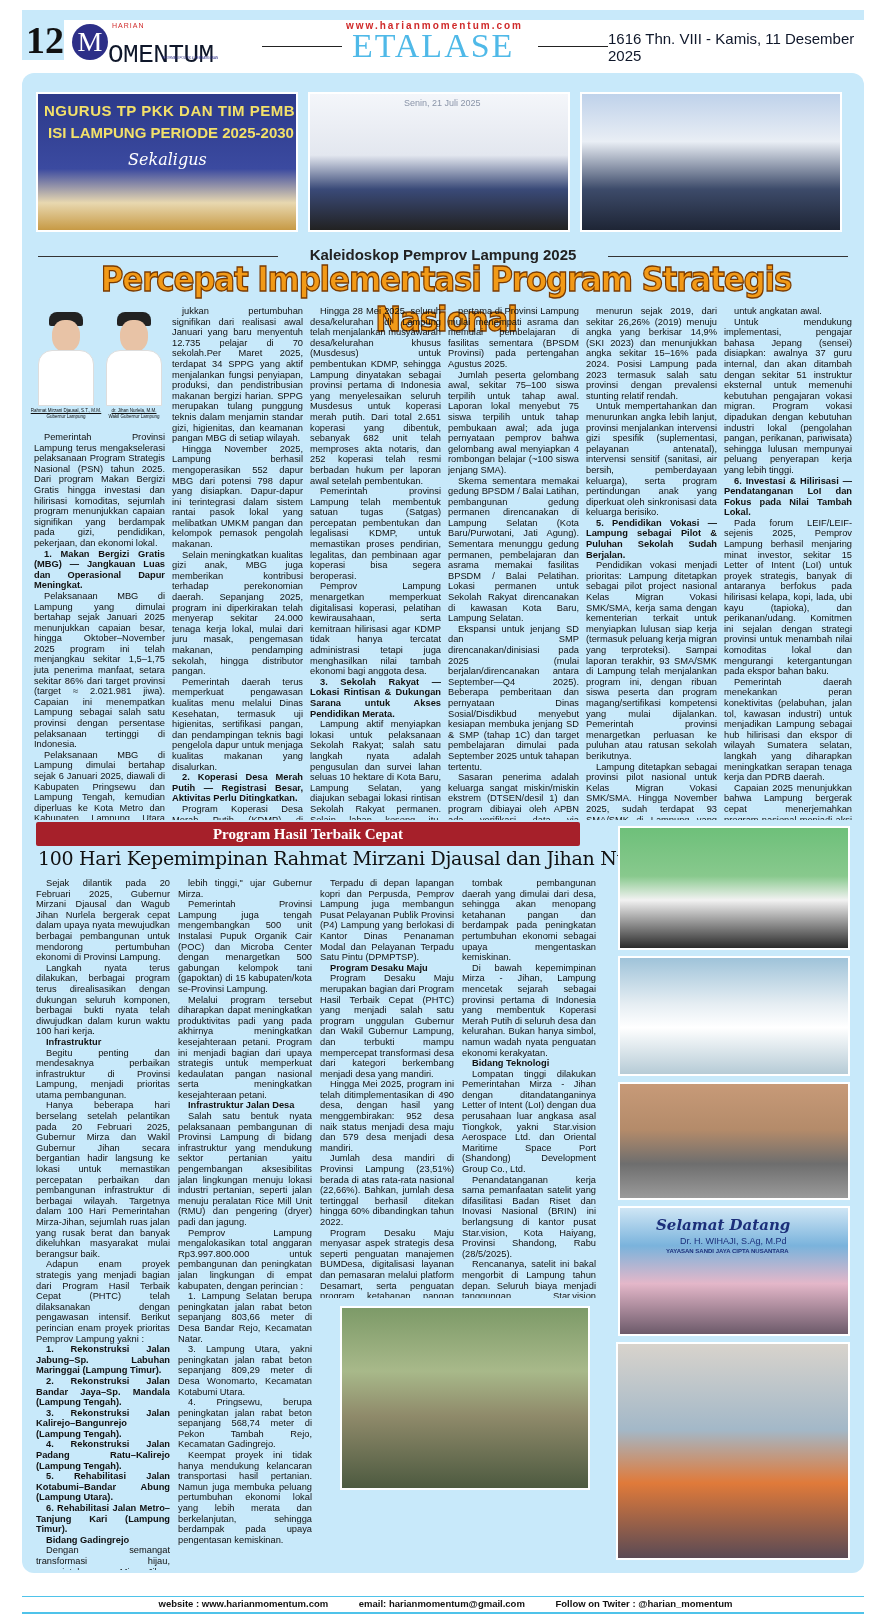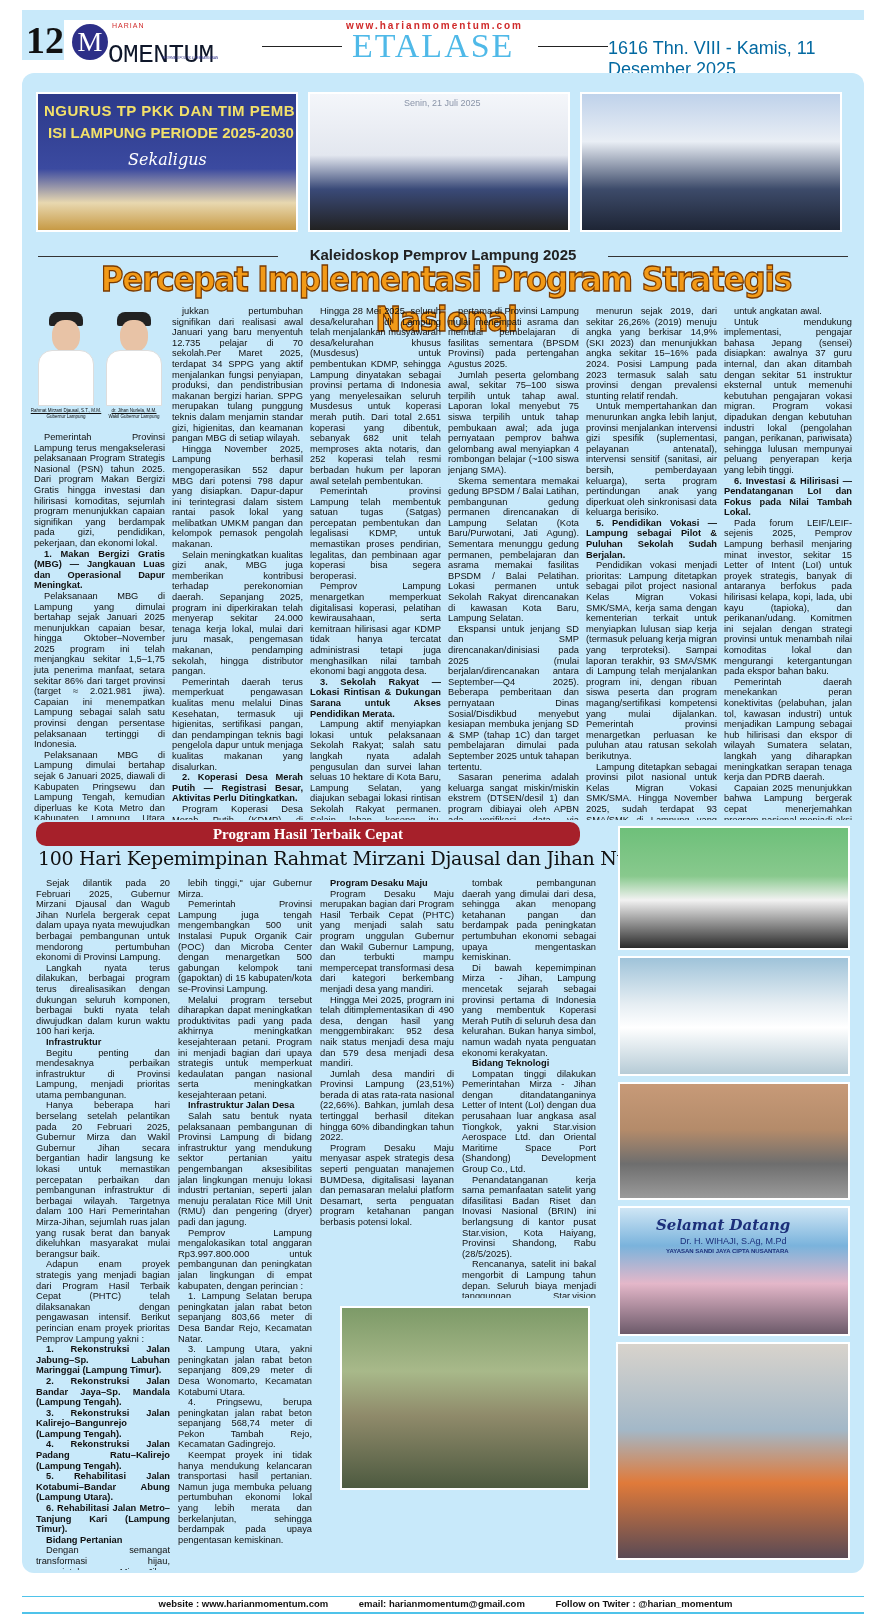--- a/index.html
+++ b/index.html
@@ -8,21 +8,21 @@
 .pagenum{position:absolute;left:22px;top:20px;width:42px;height:40px;background:#c8e9fa;font-family:"Liberation Serif",serif;font-weight:bold;font-size:38px;line-height:40px;text-align:right;color:#111}
 .logo{position:absolute;left:72px;top:22px;width:190px;height:40px}
 .logo-circle{position:absolute;left:0;top:2px;width:36px;height:36px;border-radius:50%;background:#2d2f88;color:#fff;font-family:"Liberation Serif",serif;font-size:28px;line-height:36px;text-align:center}
 .logo-harian{position:absolute;left:40px;top:0;font-size:7px;color:#d02a2a;letter-spacing:1px}
 .logo-word{position:absolute;left:36px;top:18px;font-family:Liberation Mono, monospace;font-size:26px;color:#0f172a;letter-spacing:-0.5px}
 .logo-tag{position:absolute;left:90px;top:34px;font-size:3px;color:#2d2f88}
 .rule1{position:absolute;left:262px;top:46px;width:80px;border-top:1.5px solid #222}
 .site-url{position:absolute;left:346px;top:20px;font-size:10px;font-weight:bold;color:#d02a2a;letter-spacing:2px}
 .etalase{position:absolute;left:352px;top:30px;font-family:"Liberation Serif",serif;font-size:34px;color:#4fb9e8;letter-spacing:2px;line-height:32px}
 .rule2{position:absolute;left:538px;top:46px;width:70px;border-top:1.5px solid #222}
-.issue{position:absolute;left:608px;top:38px;font-size:18px;font-family:"Liberation Sans",sans-serif;font-stretch:condensed;color:#0369a1}
+.issue{position:absolute;left:608px;top:30px;font-size:15px;font-family:"Liberation Sans",sans-serif;font-stretch:condensed;color:#0f172a}
 .panel{position:absolute;left:22px;top:73px;width:842px;height:1500px;background:#c8e9fa;border-radius:12px}
 .photo{position:absolute;border:2px solid #fff;overflow:hidden}
 .ph-a{background:linear-gradient(180deg,#2c3a8a 0%,#3b4aa0 55%,#e8d8b0 80%,#c79a45 100%)}
 .ph-b{background:linear-gradient(180deg,#f4f6fa 0%,#e3e7ef 45%,#3a4a78 70%,#222 100%)}
 .ph-c{background:linear-gradient(180deg,#bfd2ea 0%,#e9eef5 35%,#3d4b6a 70%,#1e2535 100%)}
 .ph-d{background:linear-gradient(180deg,#6ec07a 0%,#88c98d 40%,#f2f2f2 60%,#2a2a2a 100%)}
 .ph-e{background:linear-gradient(180deg,#9fc3d9 0%,#e6eef3 40%,#ffffff 60%,#b6cbd6 100%)}
 .ph-f{background:linear-gradient(180deg,#c79a78 0%,#b48b6a 40%,#6e6e6e 70%,#9a9a9a 100%)}
 .ph-g{background:linear-gradient(180deg,#cfe6f5 0%,#7ab3dc 30%,#e4b7c9 60%,#6c5a6a 100%)}
 .ph-h{background:linear-gradient(180deg,#7d9a68 0%,#a8b98a 35%,#8f8a6a 60%,#4d5a40 100%)}
@@ -37,21 +37,21 @@
 .headline{position:absolute;left:30px;top:263px;width:832px;text-align:center;font-family:"DejaVu Sans",sans-serif;font-weight:bold;font-size:31px;letter-spacing:-1.2px;color:#f29a17;-webkit-text-stroke:1.2px #7a3a00;line-height:36px;transform:scaleY(1.1)}
 .portraits{position:absolute;left:34px;top:308px;width:132px;height:112px}
 .portrait{position:absolute;top:0;width:64px;height:98px}
 .portrait .head{position:absolute;left:18px;top:12px;width:28px;height:32px;border-radius:45%;background:#e8c3a6}
 .portrait .cap{position:absolute;left:15px;top:4px;width:34px;height:14px;border-radius:8px 8px 2px 2px;background:#222}
 .portrait .body{position:absolute;left:4px;top:42px;width:56px;height:56px;border-radius:14px 14px 0 0;background:#fff;border:1px solid #ddd}
 .portrait .caption{position:absolute;left:-6px;width:76px;top:100px;font-size:4.5px;text-align:center;line-height:6px;color:#111}
 .col{position:absolute;font-size:9.3px;line-height:10.6px;text-align:justify;color:#111;overflow:hidden;font-family:"Liberation Sans",sans-serif}
 .col p{text-indent:10px}
 .col p.b{font-weight:bold}
-.section-bar{position:absolute;left:36px;top:822px;width:544px;height:24px;background:#a6202a;border-radius:10px;color:#fff;font-family:"Liberation Serif",serif;font-weight:bold;font-size:15px;text-align:center;line-height:24px}
+.section-bar{position:absolute;left:36px;top:822px;width:544px;height:24px;background:#a6202a;border-radius:2px;color:#fff;font-family:"Liberation Serif",serif;font-weight:bold;font-size:15px;text-align:center;line-height:24px}
 .section-title{position:absolute;left:38px;top:847px;font-family:"DejaVu Serif",serif;font-size:19px;color:#111;letter-spacing:-0.3px;white-space:nowrap}
 .footer-line1{position:absolute;left:22px;top:1596px;width:842px;border-top:1.5px solid #4fc3ea}
 .footer-line2{position:absolute;left:22px;top:1612px;width:842px;border-top:2.5px solid #4fc3ea}
 .footer{position:absolute;left:0;width:891px;top:1598px;text-align:center;font-size:9.5px;color:#111;font-weight:bold}
 .footer span{margin:0 14px}
 </style>
 </head>
 <body>
 
 <div class="topbar"></div>
@@ -155,36 +155,37 @@
     <p class="b">Infrastruktur</p>
     <p>Begitu penting dan mendesaknya perbaikan infrastruktur di Provinsi Lampung, menjadi prioritas utama pembangunan.</p>
     <p>Hanya beberapa hari berselang setelah pelantikan pada 20 Februari 2025, Gubernur Mirza dan Wakil Gubernur Jihan secara bergantian hadir langsung ke lokasi untuk memastikan percepatan perbaikan dan pembangunan infrastruktur di berbagai wilayah. Targetnya dalam 100 Hari Pemerintahan Mirza-Jihan, sejumlah ruas jalan yang rusak berat dan banyak dikeluhkan masyarakat mulai berangsur baik.</p>
     <p>Adapun enam proyek strategis yang menjadi bagian dari Program Hasil Terbaik Cepat (PHTC) telah dilaksanakan dengan pengawasan intensif. Berikut perincian enam proyek prioritas Pemprov Lampung yakni :</p>
     <p class="b">1. Rekonstruksi Jalan Jabung–Sp. Labuhan Maringgai (Lampung Timur).</p>
     <p class="b">2. Rekonstruksi Jalan Bandar Jaya–Sp. Mandala (Lampung Tengah).</p>
     <p class="b">3. Rekonstruksi Jalan Kalirejo–Bangunrejo (Lampung Tengah).</p>
     <p class="b">4. Rekonstruksi Jalan Padang Ratu–Kalirejo (Lampung Tengah).</p>
     <p class="b">5. Rehabilitasi Jalan Kotabumi–Bandar Abung (Lampung Utara).</p>
     <p class="b">6. Rehabilitasi Jalan Metro–Tanjung Kari (Lampung Timur).</p>
-    <p class="b">Bidang Pertanian</p>
+    <p class="b">Bidang Gadingrejo</p>
     <p>Dengan semangat transformasi hijau, pemerintahan Mirza–Jihan menempatkan sektor pertanian sebagai pilar utama pembangunan daerah berbasis ketahanan pangan, kelestarian lingkungan, dan kesejahteraan petani.</p>
   </div>
 <div class="col" style="left:178px;top:878px;width:134px;height:692px">
     <p>lebih tinggi," ujar Gubernur Mirza.</p>
     <p>Pemerintah Provinsi Lampung juga tengah mengembangkan 500 unit Instalasi Pupuk Organik Cair (POC) dan Microba Center dengan menargetkan 500 gabungan kelompok tani (gapoktan) di 15 kabupaten/kota se-Provinsi Lampung.</p>
     <p>Melalui program tersebut diharapkan dapat meningkatkan produktivitas padi yang pada akhirnya meningkatkan kesejahteraan petani. Program ini menjadi bagian dari upaya strategis untuk memperkuat kedaulatan pangan nasional serta meningkatkan kesejahteraan petani.</p>
     <p class="b">Infrastruktur Jalan Desa</p>
     <p>Salah satu bentuk nyata pelaksanaan pembangunan di Provinsi Lampung di bidang infrastruktur yang mendukung sektor pertanian yaitu pengembangan aksesibilitas jalan lingkungan menuju lokasi industri pertanian, seperti jalan menuju peralatan Rice Mill Unit (RMU) dan pengering (dryer) padi dan jagung.</p>
     <p>Pemprov Lampung mengalokasikan total anggaran Rp3.997.800.000 untuk pembangunan dan peningkatan jalan lingkungan di empat kabupaten, dengan perincian :</p>
     <p>1. Lampung Selatan berupa peningkatan jalan rabat beton sepanjang 803,66 meter di Desa Bandar Rejo, Kecamatan Natar.</p>
     <p>3. Lampung Utara, yakni peningkatan jalan rabat beton sepanjang 809,29 meter di Desa Wonomarto, Kecamatan Kotabumi Utara.</p>
     <p>4. Pringsewu, berupa peningkatan jalan rabat beton sepanjang 568,74 meter di Pekon Tambah Rejo, Kecamatan Gadingrejo.</p>
     <p>Keempat proyek ini tidak hanya mendukung kelancaran transportasi hasil pertanian. Namun juga membuka peluang pertumbuhan ekonomi lokal yang lebih merata dan berkelanjutan, sehingga berdampak pada upaya pengentasan kemiskinan.</p>
   </div>
 <div class="col" style="left:320px;top:878px;width:134px;height:420px">
+    <p>Terpadu di depan lapangan kopri dan Perpusda, Pemprov Lampung juga membangun Pusat Pelayanan Publik Provinsi (P4) Lampung yang berlokasi di Kantor Dinas Penanaman Modal dan Pelayanan Terpadu Satu Pintu (DPMPTSP).</p>
     <p class="b">Program Desaku Maju</p>
     <p>Program Desaku Maju merupakan bagian dari Program Hasil Terbaik Cepat (PHTC) yang menjadi salah satu program unggulan Gubernur dan Wakil Gubernur Lampung, dan terbukti mampu mempercepat transformasi desa dari kategori berkembang menjadi desa yang mandiri.</p>
     <p>Hingga Mei 2025, program ini telah ditimplementasikan di 490 desa, dengan hasil yang menggembirakan: 952 desa naik status menjadi desa maju dan 579 desa menjadi desa mandiri.</p>
     <p>Jumlah desa mandiri di Provinsi Lampung (23,51%) berada di atas rata-rata nasional (22,66%). Bahkan, jumlah desa tertinggal berhasil ditekan hingga 60% dibandingkan tahun 2022.</p>
     <p>Program Desaku Maju menyasar aspek strategis desa seperti penguatan manajemen BUMDesa, digitalisasi layanan dan pemasaran melalui platform Desamart, serta penguatan program ketahanan pangan berbasis potensi lokal.</p>
   </div>
 <div class="col" style="left:462px;top:878px;width:134px;height:420px">
     <p>tombak pembangunan daerah yang dimulai dari desa, sehingga akan menopang ketahanan pangan dan berdampak pada peningkatan pertumbuhan ekonomi sebagai upaya mengentaskan kemiskinan.</p>
     <p>Di bawah kepemimpinan Mirza - Jihan, Lampung mencetak sejarah sebagai provinsi pertama di Indonesia yang membentuk Koperasi Merah Putih di seluruh desa dan kelurahan. Bukan hanya simbol, namun wadah nyata penguatan ekonomi kerakyatan.</p>
     <p class="b">Bidang Teknologi</p>

